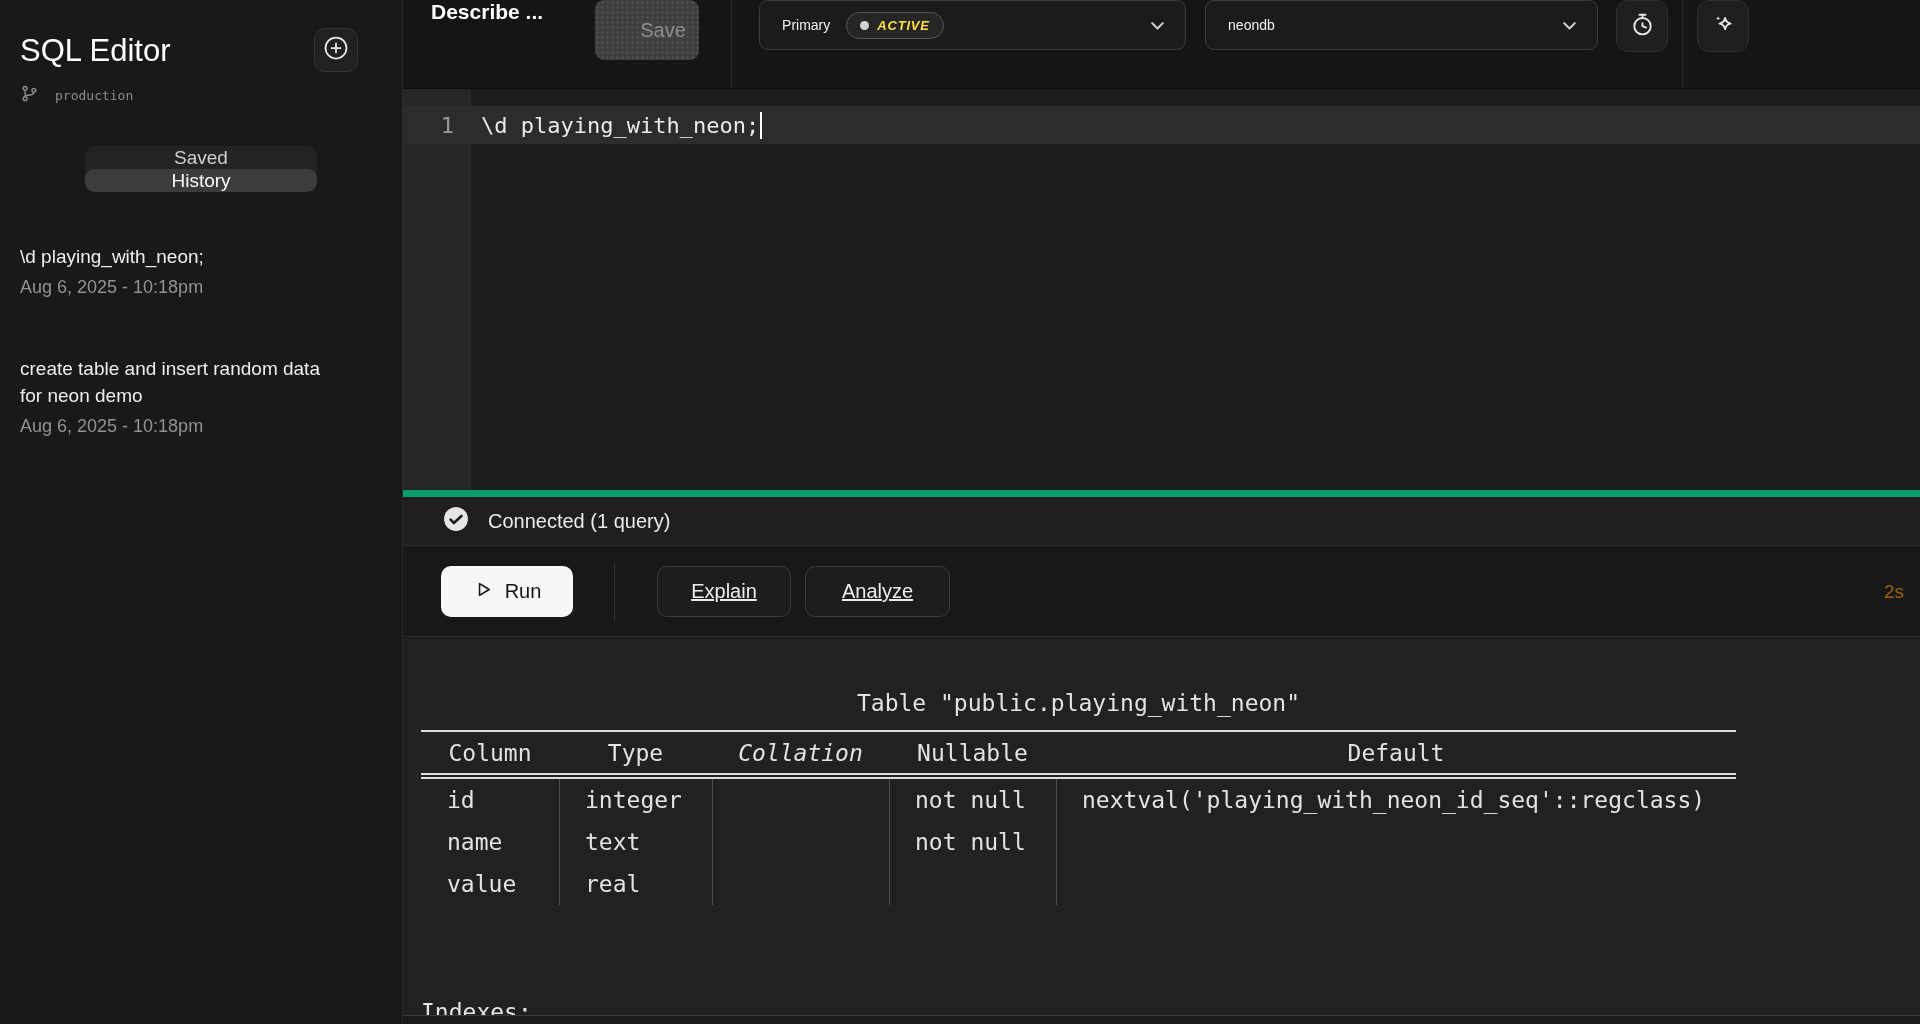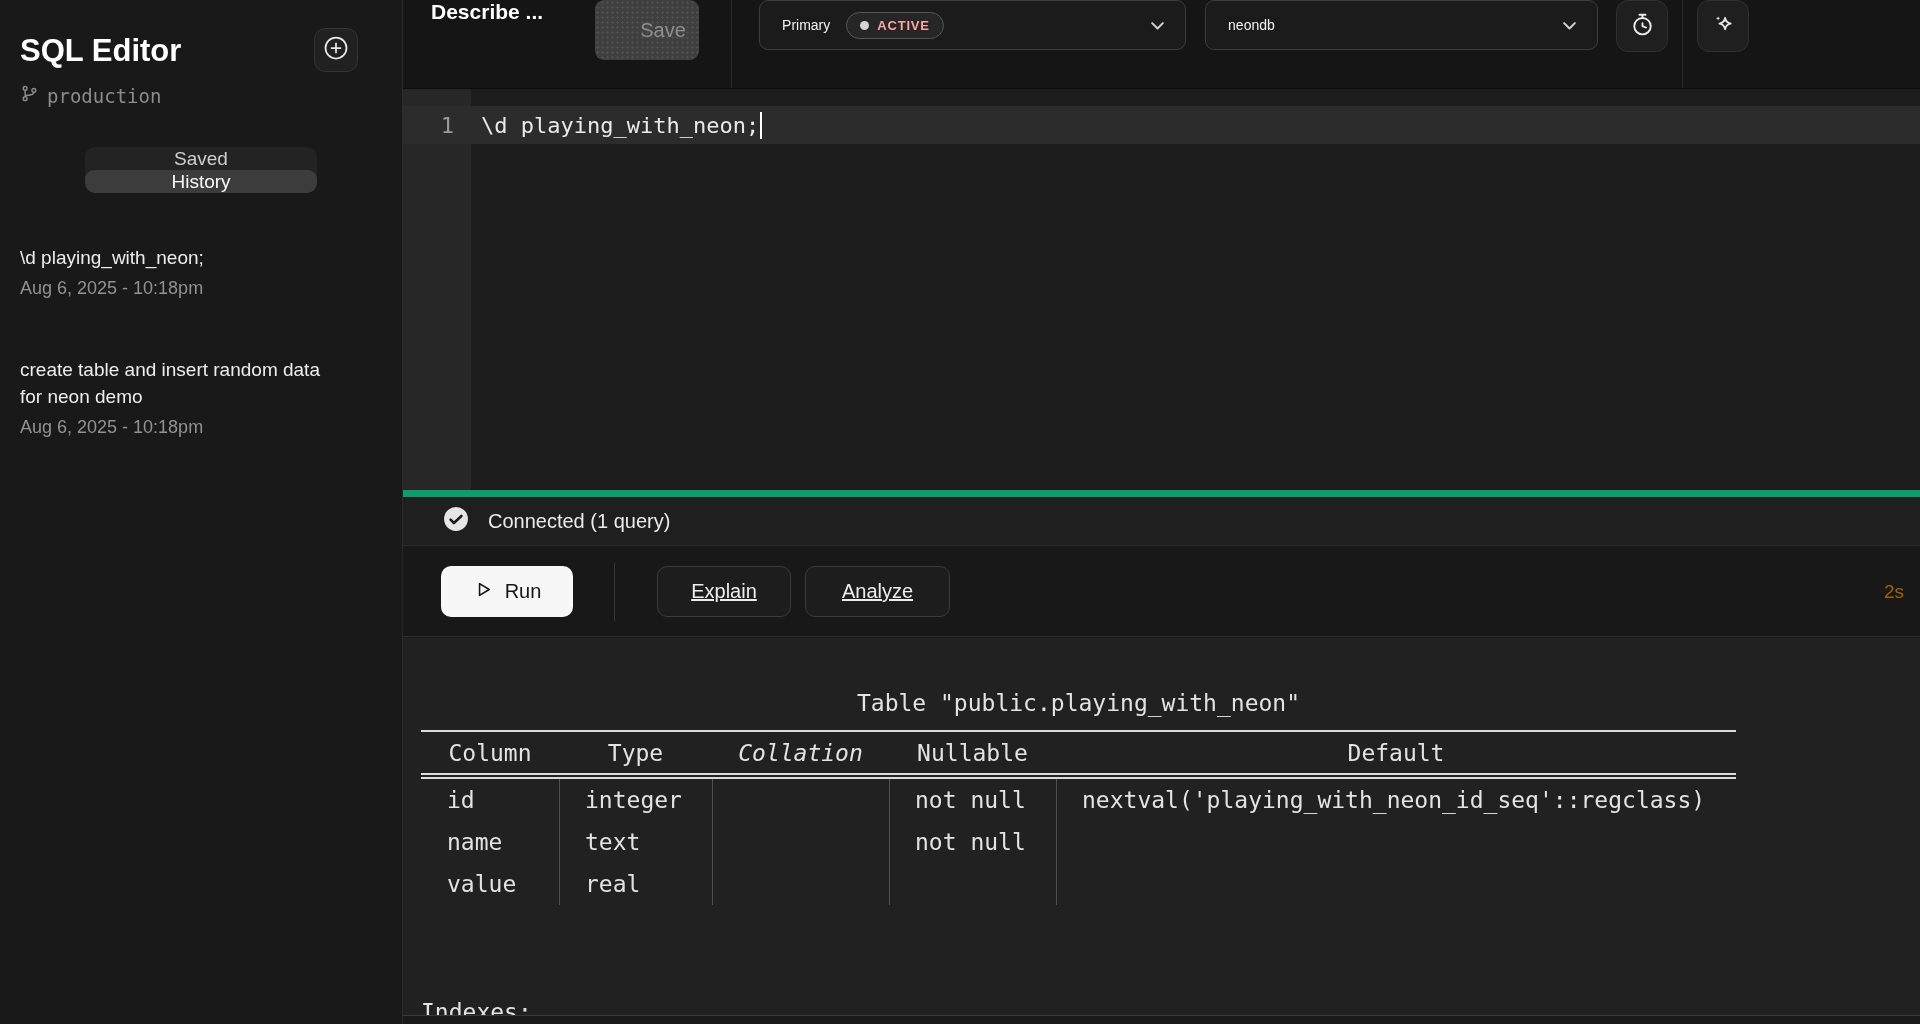--- a/index.html
+++ b/index.html
@@ -3,27 +3,27 @@
 <meta charset="utf-8">
 <style>
   * { box-sizing: border-box; margin: 0; padding: 0; }
   html, body { width: 1920px; height: 1024px; overflow: hidden; background: #141414;
     font-family: "Liberation Sans", sans-serif; }
   .app { position: relative; width: 1920px; height: 1024px; background: #1a1a1a; }
 
   
   .sidebar { position: absolute; left: 0; top: 0; bottom: 0; width: 403px;
     background: #191919; border-right: 1px solid #2b2b2b; }
-  .sb-title { margin: 32px 0 0 20px; font-size: 31px; font-weight: 700; color: #ffffff; line-height: 38px; }
+  .sb-title { margin: 32px 0 0 20px; font-size: 31px; font-weight: 400; color: #ffffff; line-height: 38px; }
   .plus-btn { position: absolute; top: 28px; right: 44px; width: 44px; height: 44px;
     border-radius: 11px; border: 1px solid #343434; background: #212121;
     display: flex; align-items: center; justify-content: center; cursor: pointer; }
   .plus-btn svg { width: 28px; height: 28px; }
-  .sb-branch { margin: 14px 0 0 20px; display: flex; align-items: center; gap: 8px;
-    color: #8c8c8c; font-family: "DejaVu Sans Mono", monospace; font-size: 19px; }
+  .sb-branch { margin: 14px 0 0 20px; display: flex; align-items: center; gap: 16px;
+    color: #8c8c8c; font-family: "DejaVu Sans Mono", monospace; font-size: 13px; }
   .sb-branch svg { width: 19px; height: 19px; }
   .toggle { margin: 40px auto 0; width: 232px; height: 46px; display: flex;
     background: #232323; border-radius: 10px; overflow: hidden; flex-direction: column; }
   .toggle-seg { flex: 1; display: flex; align-items: center; justify-content: center;
     font-size: 19px; color: #cfcfcf; cursor: pointer; }
   .toggle-seg.active { background: #3c3c3c; color: #fafafa; border-radius: 9px; }
   .history-list { margin: 51px 20px 0 20px; }
   .history-item { cursor: pointer; }
   .history-item + .history-item { margin-top: 56px; }
   .h-title { font-size: 19px; color: #ededed; line-height: 27px; max-width: 302px; }
@@ -46,21 +46,21 @@
   .tb-divider2 { margin-left: 14px; width: 1px; align-self: stretch; background: #2a2a2a; }
   .select { height: 50px; border: 1px solid #3c3c3c; border-radius: 9px; background: #1b1b1b;
     display: flex; align-items: center; padding: 0 18px 0 22px; cursor: pointer; }
   .branch-select { margin-left: 27px; width: 427px; }
   .db-select { margin-left: 19px; width: 393px; }
   .select-value { font-size: 14px; color: #f2f2f2; }
   .active-badge { margin-left: 16px; display: flex; align-items: center; gap: 8px;
     border: 1px solid #565656; border-radius: 999px; padding: 5px 13px;
     background: rgba(255,255,255,0.05); }
   .badge-dot { width: 9px; height: 9px; border-radius: 50%; background: #d4d4d4; }
-  .badge-text { font-size: 13px; font-weight: 700; letter-spacing: 0.8px; color: #fca5a5; }
+  .badge-text { font-size: 13px; font-weight: 700; letter-spacing: 0.8px; color: #fde047; font-style: italic; }
   .chevron { margin-left: auto; width: 19px; height: 19px; }
   .icon-btn { margin-left: 18px; width: 52px; height: 52px; border-radius: 12px;
     border: 1px solid #303030; background: #1f1f1f;
     display: flex; align-items: center; justify-content: center; cursor: pointer; }
   .icon-btn.last { margin-left: 14px; }
   .icon-btn svg { width: 27px; height: 27px; }
 
   
   .editor { position: absolute; left: 0; right: 0; top: 89px; height: 401px; background: #1d1d1d; }
   .gutter-bg { position: absolute; left: 0; top: 0; bottom: 0; width: 68px; background: #272727; }

